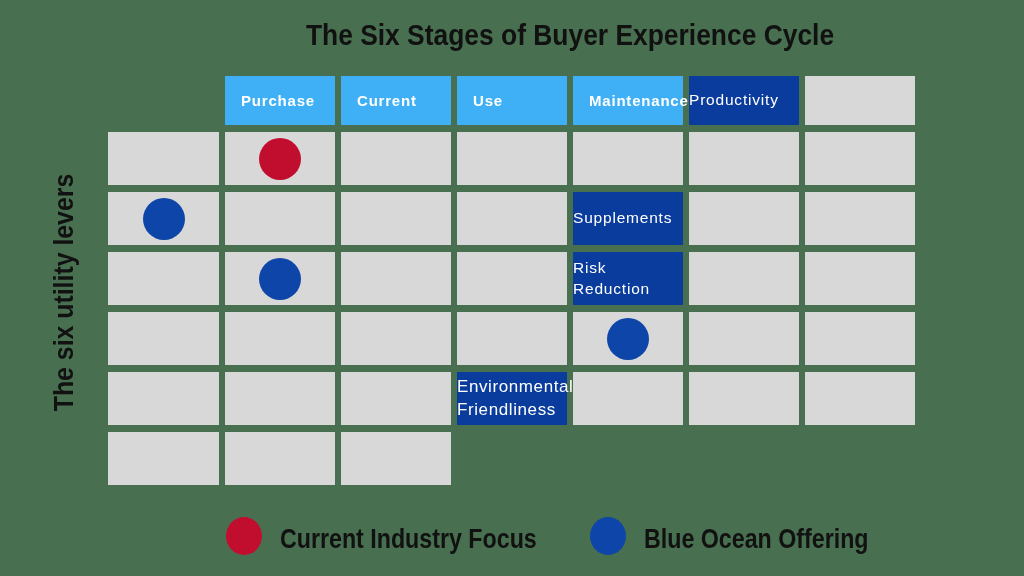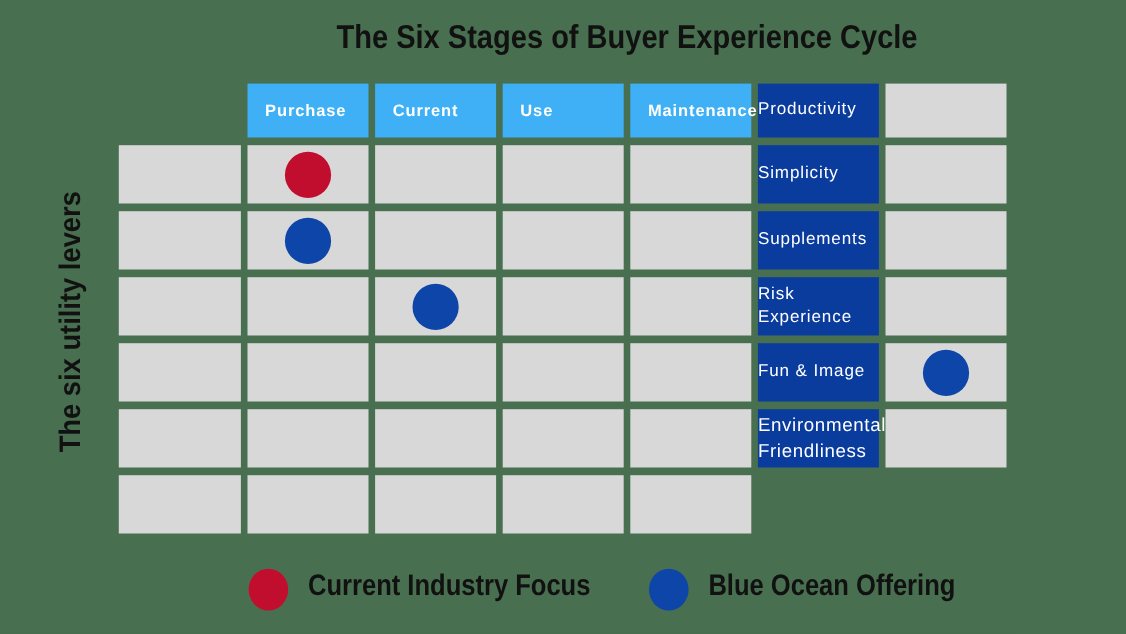--- a/index.html
+++ b/index.html
@@ -47,21 +47,21 @@
   .row-header.small{font-size:17px;letter-spacing:0.6px;}
   .cell{
     background:var(--cell);
     display:flex;align-items:center;justify-content:center;
   }
   .dot{width:42px;height:42px;border-radius:50%;}
   .dot.current{background:var(--current);}
   .dot.blue_ocean{background:var(--blueocean);}
 
   .legend-item{
-    position:absolute;top:517px;display:flex;align-items:flex-start;gap:18px;height:38px;
+    position:absolute;top:517px;display:flex;align-items:flex-end;gap:18px;height:38px;
   }
   .legend-item.first{left:226px;}
   .legend-item.second{left:590px;}
   .legend-dot{width:36px;height:38px;border-radius:50%;flex:0 0 auto;}
   .legend-dot.current{background:var(--current);}
   .legend-dot.blue_ocean{background:var(--blueocean);}
   .legend-label{
     font-size:27px;font-weight:700;color:var(--ink);white-space:nowrap;
     transform:scaleX(0.86);transform-origin:left center;
   }
@@ -85,46 +85,44 @@
       <div class="col-header">Maintenance</div>
       <div class="row-header">Productivity</div>
       <div class="cell"></div>
       <div class="cell"></div>
       <div class="cell">
         <div class="dot current"></div>
       </div>
       <div class="cell"></div>
       <div class="cell"></div>
       <div class="cell"></div>
-      <div class="row-header">Simplicity</div>
       <div class="cell"></div>
       <div class="cell"></div>
       <div class="cell">
         <div class="dot blue_ocean"></div>
       </div>
       <div class="cell"></div>
       <div class="cell"></div>
       <div class="cell"></div>
       <div class="row-header">Supplements</div>
       <div class="cell"></div>
       <div class="cell"></div>
       <div class="cell"></div>
       <div class="cell">
         <div class="dot blue_ocean"></div>
       </div>
       <div class="cell"></div>
       <div class="cell"></div>
-      <div class="row-header">Risk Experience</div>
+      <div class="row-header">Risk Reduction</div>
       <div class="cell"></div>
       <div class="cell"></div>
       <div class="cell"></div>
       <div class="cell"></div>
       <div class="cell"></div>
       <div class="cell"></div>
-      <div class="row-header">Fun &amp; Image</div>
       <div class="cell">
         <div class="dot blue_ocean"></div>
       </div>
       <div class="cell"></div>
       <div class="cell"></div>
       <div class="cell"></div>
       <div class="cell"></div>
       <div class="cell"></div>
       <div class="row-header small">Environmental Friendliness</div>
       <div class="cell"></div>

